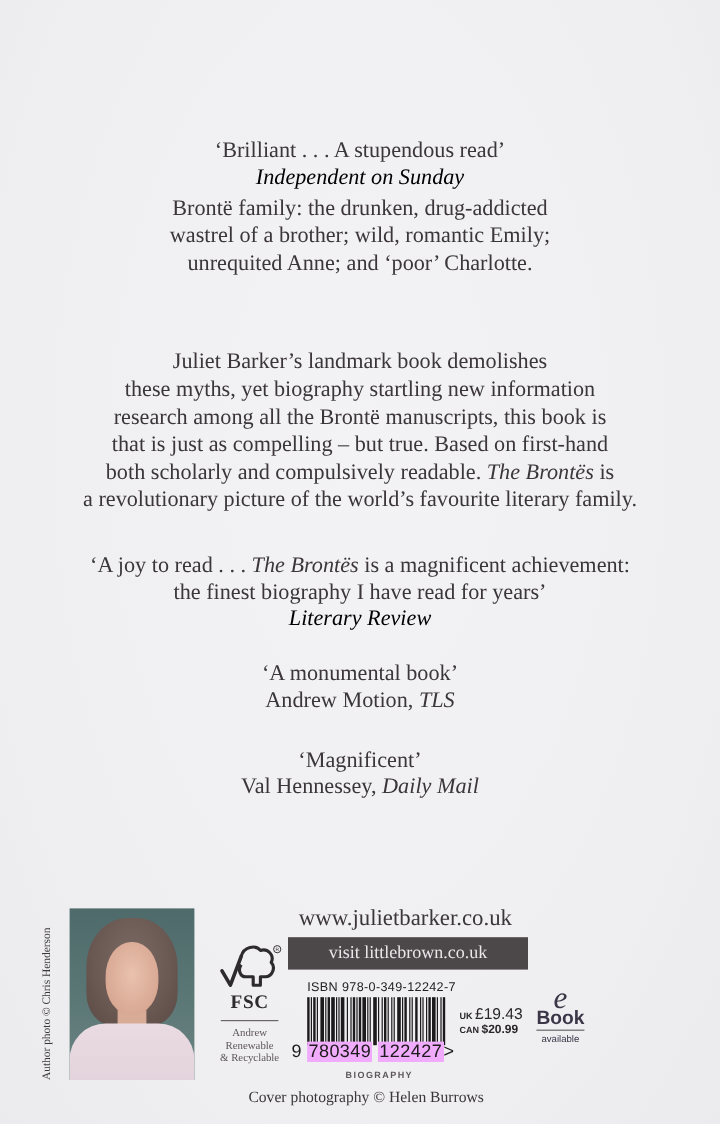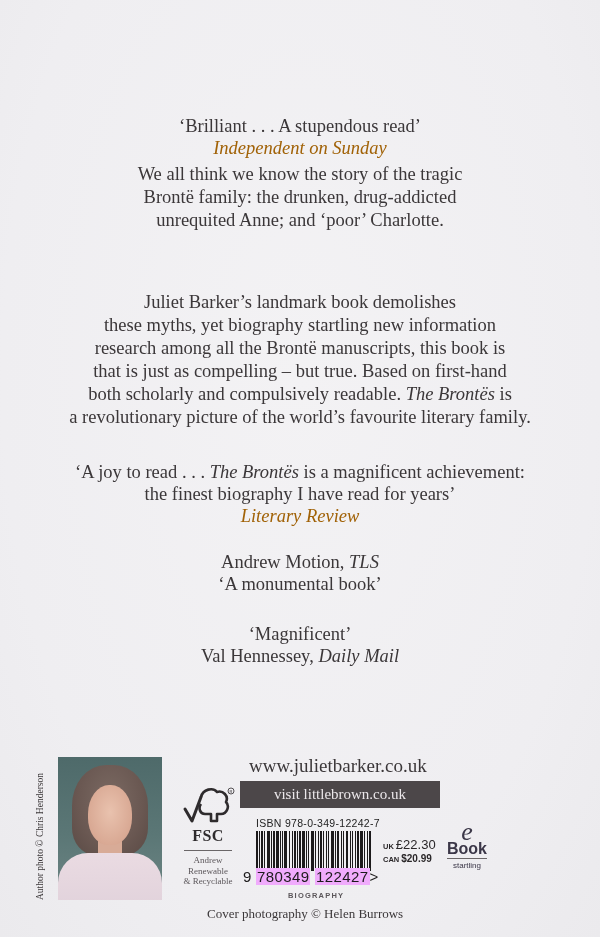--- a/index.html
+++ b/index.html
@@ -10,21 +10,21 @@
       color: #3a3638;
       position: relative;
     }
     .cover {
       position: absolute; inset: 0;
       background:
         radial-gradient(ellipse at 50% 40%, #f3f2f4 0%, #efeef1 70%, #ebeaed 100%);
     }
     .center { text-align: center; position: absolute; left: 0; right: 0; }
     .quote { font-size: 18.5px; line-height: 22px; color: #3b3739; }
-    .source { font-style: italic; font-size: 18.5px; line-height: 22px; color: #a16207; }
+    .source { font-style: italic; font-size: 18.5px; line-height: 22px; color: #000000; }
     .para { font-size: 18.5px; line-height: 23px; color: #3b3739; }
     .it { font-style: italic; }
 
     #q1 { top: 115px; }
     #blurb1 { top: 163px; }
     #blurb2 { top: 291px; }
     #q2 { top: 461px; }
     #q3 { top: 551px; }
     #q4 { top: 623px; }
 
@@ -115,43 +115,43 @@
 <body>
 
 <div class="cover"></div>
 
 <div id="q1" class="center">
   <div class="quote">‘Brilliant . . . A stupendous read’</div>
   <div class="source">Independent on Sunday</div>
 </div>
 
 <div id="blurb1" class="center para">
-  <div>We all think we know the story of the tragic</div>
   <div>Brontë family: the drunken, drug-addicted</div>
+  <div>wastrel of a brother; wild, romantic Emily;</div>
   <div>unrequited Anne; and ‘poor’ Charlotte.</div>
 </div>
 
 <div id="blurb2" class="center para">
   <div>Juliet Barker’s landmark book demolishes</div>
   <div>these myths, yet biography startling new information</div>
   <div>research among all the Brontë manuscripts, this book is</div>
   <div>that is just as compelling – but true. Based on first-hand</div>
   <div><span>both scholarly and compulsively readable. </span><span class="it">The Brontës</span><span> is</span></div>
   <div>a revolutionary picture of the world’s favourite literary family.</div>
 </div>
 
 <div id="q2" class="center">
   <div class="quote"><span>‘A joy to read . . . </span><span class="it">The Brontës</span><span> is a magnificent achievement:</span></div>
   <div class="quote">the finest biography I have read for years’</div>
   <div class="source">Literary Review</div>
 </div>
 
 <div id="q3" class="center">
+  <div class="quote">‘A monumental book’</div>
   <div class="quote"><span>Andrew Motion, </span><span class="it">TLS</span></div>
-  <div class="quote">‘A monumental book’</div>
 </div>
 
 <div id="q4" class="center">
   <div class="quote">‘Magnificent’</div>
   <div class="quote"><span>Val Hennessey, </span><span class="it">Daily Mail</span></div>
 </div>
 
 <div class="photo-credit">Author photo © Chris Henderson</div>
 
 <div class="photo">
@@ -219,23 +219,23 @@
     <span style="width:1px"></span>
     <span style="width:2px"></span>
   <span style="width:3px"></span>
     <span style="width:1px"></span>
     <span style="width:1px"></span>
     <span style="width:1.5px"></span>
 </div>
 <div class="barcode-digits"><span class="d1">9</span><span class="grp">780349</span>&nbsp;<span class="grp">122427</span><span>&gt;</span></div>
 <div class="category">BIOGRAPHY</div>
 
-<div class="price-uk"><small>UK</small><span>£22.30</span></div>
+<div class="price-uk"><small>UK</small><span>£19.43</span></div>
 <div class="price-can"><small>CAN</small><span>$20.99</span></div>
 
 <div class="ebook">
   <span class="e">e</span>
   <span class="book">Book</span>
   <div class="rule"></div>
-  <span class="avail">startling</span>
+  <span class="avail">available</span>
 </div>
 
 <div class="cover-credit">Cover photography © Helen Burrows</div>
 
 </body></html>

